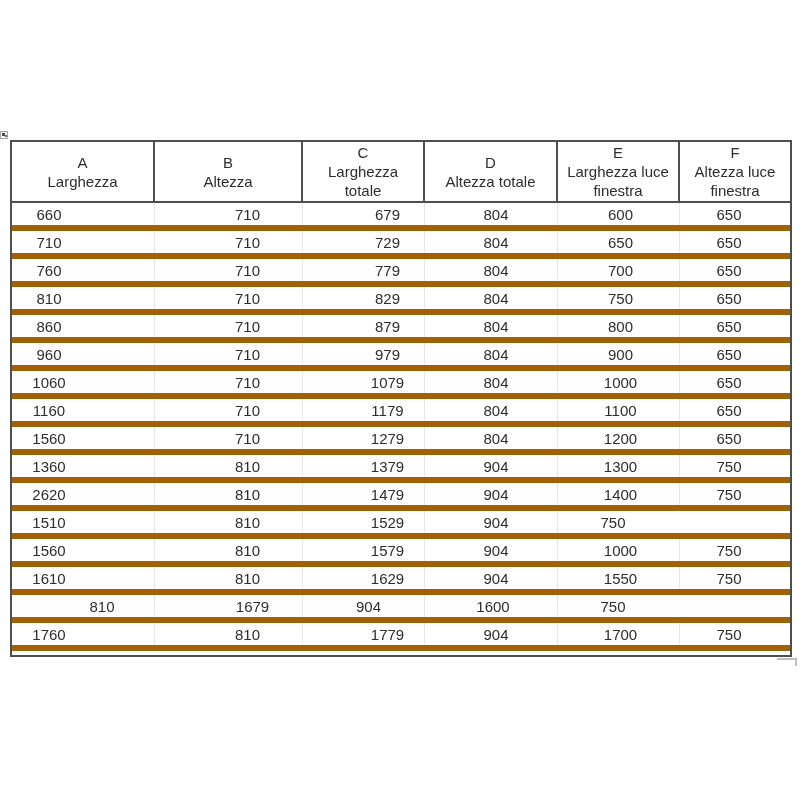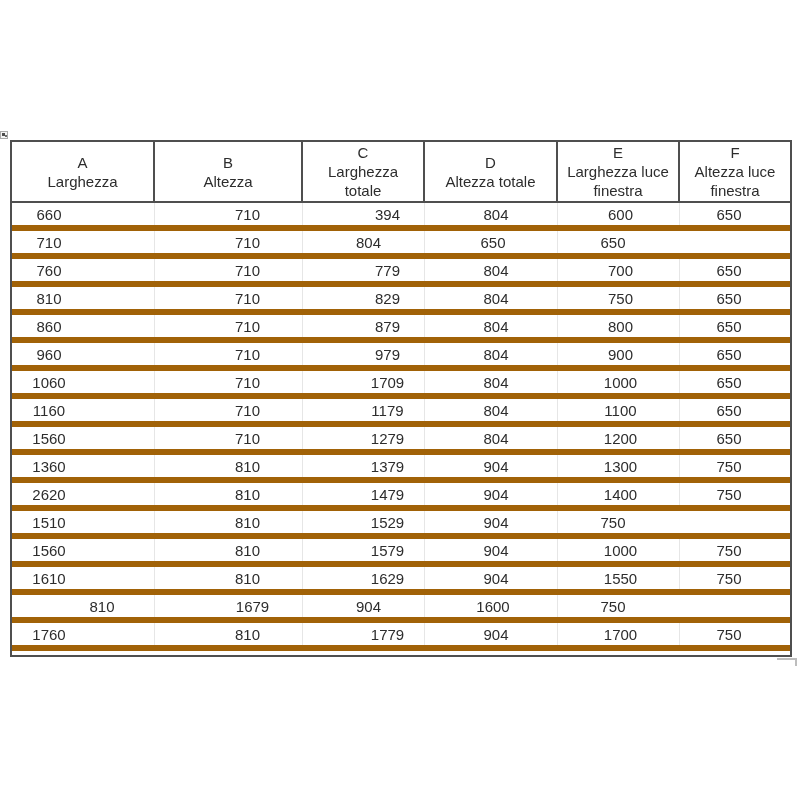--- a/index.html
+++ b/index.html
@@ -100,39 +100,42 @@
       </div>
     <div class="tbody" id="tbody">
         <div class="row">
           <div class="cell c0">
             <span>660</span>
           </div>
           <div class="cell c1">
             <span>710</span>
           </div>
           <div class="cell c2">
-            <span>394</span>
+            <span>679</span>
           </div>
           <div class="cell c3">
             <span>804</span>
           </div>
           <div class="cell c4">
             <span>600</span>
           </div>
           <div class="cell c5">
             <span>650</span>
           </div>
         </div>
         <div class="row">
           <div class="cell c0">
             <span>710</span>
           </div>
           <div class="cell c1">
             <span>710</span>
           </div>
+          <div class="cell c2">
+            <span>729</span>
+          </div>
           <div class="cell c3">
             <span>804</span>
           </div>
           <div class="cell c4">
             <span>650</span>
           </div>
           <div class="cell c5">
             <span>650</span>
           </div>
         </div>
@@ -217,21 +220,21 @@
           </div>
         </div>
         <div class="row">
           <div class="cell c0">
             <span>1060</span>
           </div>
           <div class="cell c1">
             <span>710</span>
           </div>
           <div class="cell c2">
-            <span>1709</span>
+            <span>1079</span>
           </div>
           <div class="cell c3">
             <span>804</span>
           </div>
           <div class="cell c4">
             <span>1000</span>
           </div>
           <div class="cell c5">
             <span>650</span>
           </div>

